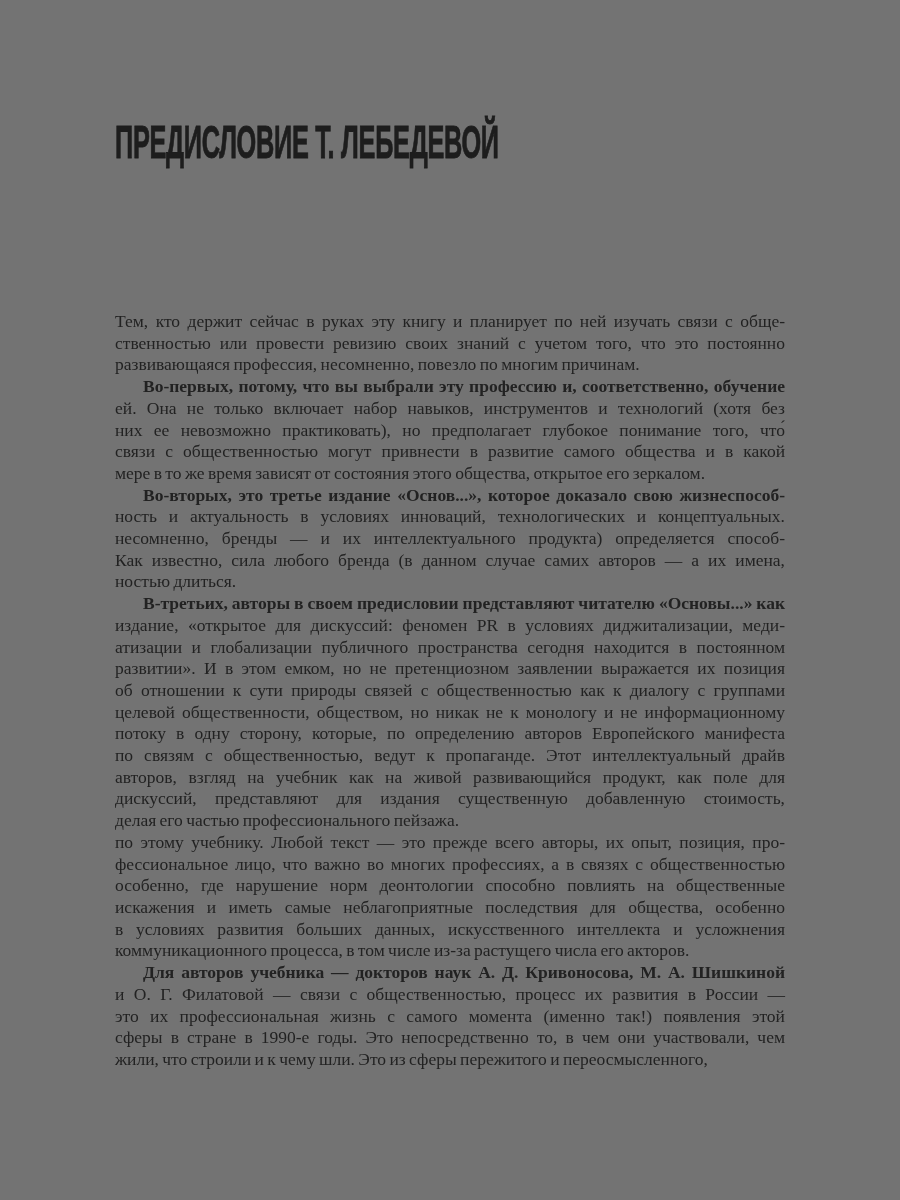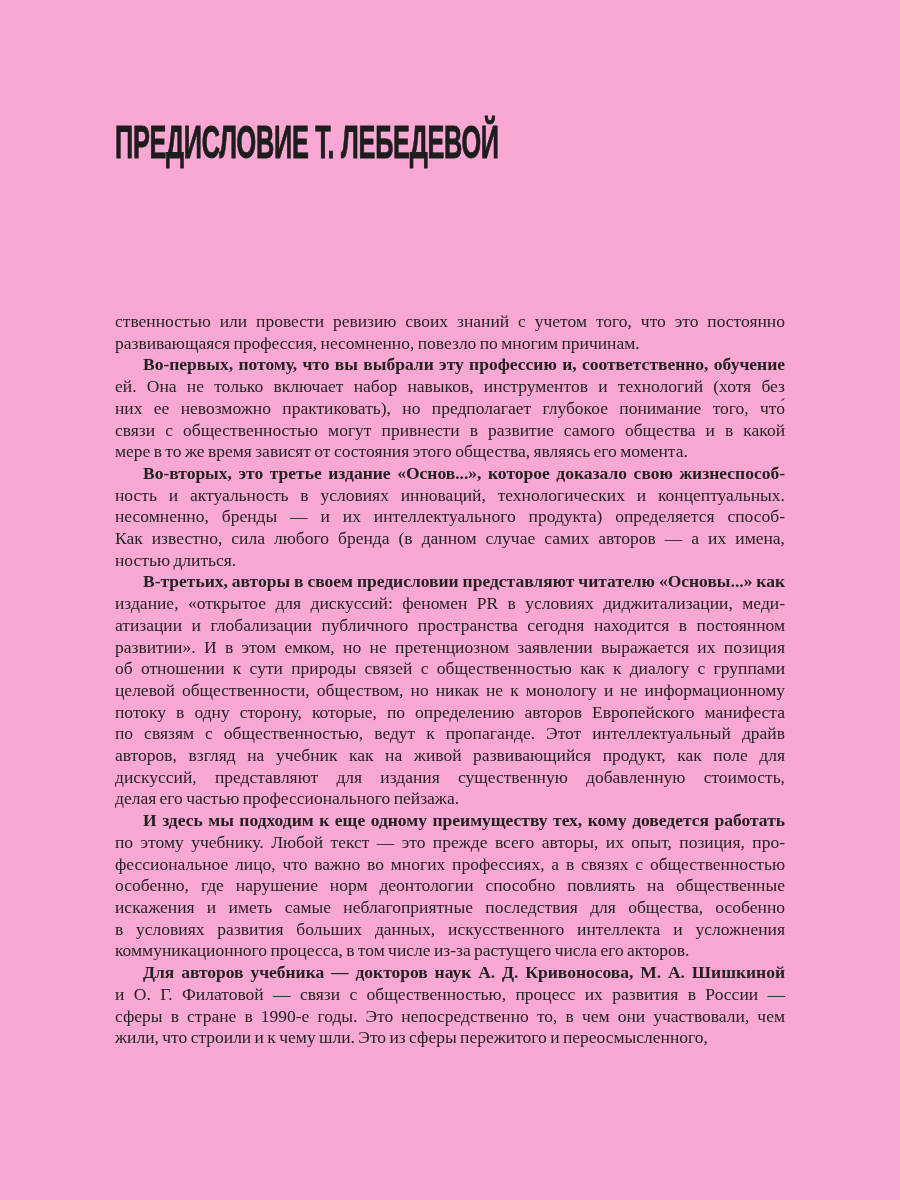--- a/index.html
+++ b/index.html
@@ -7,21 +7,21 @@
     padding: 0;
     width: 900px;
     height: 1200px;
     background: #ffffff;
     overflow: hidden;
   }
   .page {
     position: relative;
     width: 900px;
     height: 1200px;
-    background: #f9a8d4;
+    background: #737373;
   }
   .chapter-title {
     position: absolute;
     left: 115px;
     top: 119px;
     margin: 0;
     font-family: "Liberation Sans", sans-serif;
     font-weight: 700;
     font-size: 46px;
     line-height: 1;
@@ -56,29 +56,30 @@
     font-weight: bold;
   }
 </style>
 </head>
 <body>
 
 <div class="page">
   <h1 class="chapter-title">ПРЕДИСЛОВИЕ Т. ЛЕБЕДЕВОЙ</h1>
   <div class="body-text">
       <div class="paragraph">
+        <div class="text-line">Тем, кто держит сейчас в руках эту книгу и планирует по ней изучать связи с обще-</div>
         <div class="text-line">ственностью или провести ревизию своих знаний с учетом того, что это постоянно</div>
         <div class="text-line end">развивающаяся профессия, несомненно, повезло по многим причинам.</div>
       </div>
       <div class="paragraph">
         <div class="text-line indent">Во-первых, потому, что вы выбрали эту профессию и, соответственно, обучение</div>
         <div class="text-line">ей. Она не только включает набор навыков, инструментов и технологий (хотя без</div>
         <div class="text-line">них ее невозможно практиковать), но предполагает глубокое понимание того, что́</div>
         <div class="text-line">связи с общественностью могут привнести в развитие самого общества и в какой</div>
-        <div class="text-line end">мере в то же время зависят от состояния этого общества, являясь его момента.</div>
+        <div class="text-line end">мере в то же время зависят от состояния этого общества, открытое его зеркалом.</div>
       </div>
       <div class="paragraph">
         <div class="text-line indent">Во-вторых, это третье издание «Основ...», которое доказало свою жизнеспособ-</div>
         <div class="text-line">ность и актуальность в условиях инноваций, технологических и концептуальных.</div>
         <div class="text-line">несомненно, бренды — и их интеллектуального продукта) определяется способ-</div>
         <div class="text-line">Как известно, сила любого бренда (в данном случае самих авторов — а их имена,</div>
         <div class="text-line end">ностью длиться.</div>
       </div>
       <div class="paragraph">
         <div class="text-line indent">В-третьих, авторы в своем предисловии представляют читателю «Основы...» как</div>
@@ -87,28 +88,28 @@
         <div class="text-line">развитии». И в этом емком, но не претенциозном заявлении выражается их позиция</div>
         <div class="text-line">об отношении к сути природы связей с общественностью как к диалогу с группами</div>
         <div class="text-line">целевой общественности, обществом, но никак не к монологу и не информационному</div>
         <div class="text-line">потоку в одну сторону, которые, по определению авторов Европейского манифеста</div>
         <div class="text-line">по связям с общественностью, ведут к пропаганде. Этот интеллектуальный драйв</div>
         <div class="text-line">авторов, взгляд на учебник как на живой развивающийся продукт, как поле для</div>
         <div class="text-line">дискуссий, представляют для издания существенную добавленную стоимость,</div>
         <div class="text-line end">делая его частью профессионального пейзажа.</div>
       </div>
       <div class="paragraph">
-        <div class="text-line indent">И здесь мы подходим к еще одному преимуществу тех, кому доведется работать</div>
         <div class="text-line">по этому учебнику. Любой текст — это прежде всего авторы, их опыт, позиция, про-</div>
         <div class="text-line">фессиональное лицо, что важно во многих профессиях, а в связях с общественностью</div>
         <div class="text-line">особенно, где нарушение норм деонтологии способно повлиять на общественные</div>
         <div class="text-line">искажения и иметь самые неблагоприятные последствия для общества, особенно</div>
         <div class="text-line">в условиях развития больших данных, искусственного интеллекта и усложнения</div>
         <div class="text-line end">коммуникационного процесса, в том числе из-за растущего числа его акторов.</div>
       </div>
       <div class="paragraph">
         <div class="text-line indent">Для авторов учебника — докторов наук А. Д. Кривоносова, М. А. Шишкиной</div>
         <div class="text-line">и О. Г. Филатовой — связи с общественностью, процесс их развития в России —</div>
+        <div class="text-line">это их профессиональная жизнь с самого момента (именно так!) появления этой</div>
         <div class="text-line">сферы в стране в 1990-е годы. Это непосредственно то, в чем они участвовали, чем</div>
         <div class="text-line end">жили, что строили и к чему шли. Это из сферы пережитого и переосмысленного,</div>
       </div>
     </div>
 </div>
 
 </body></html>

